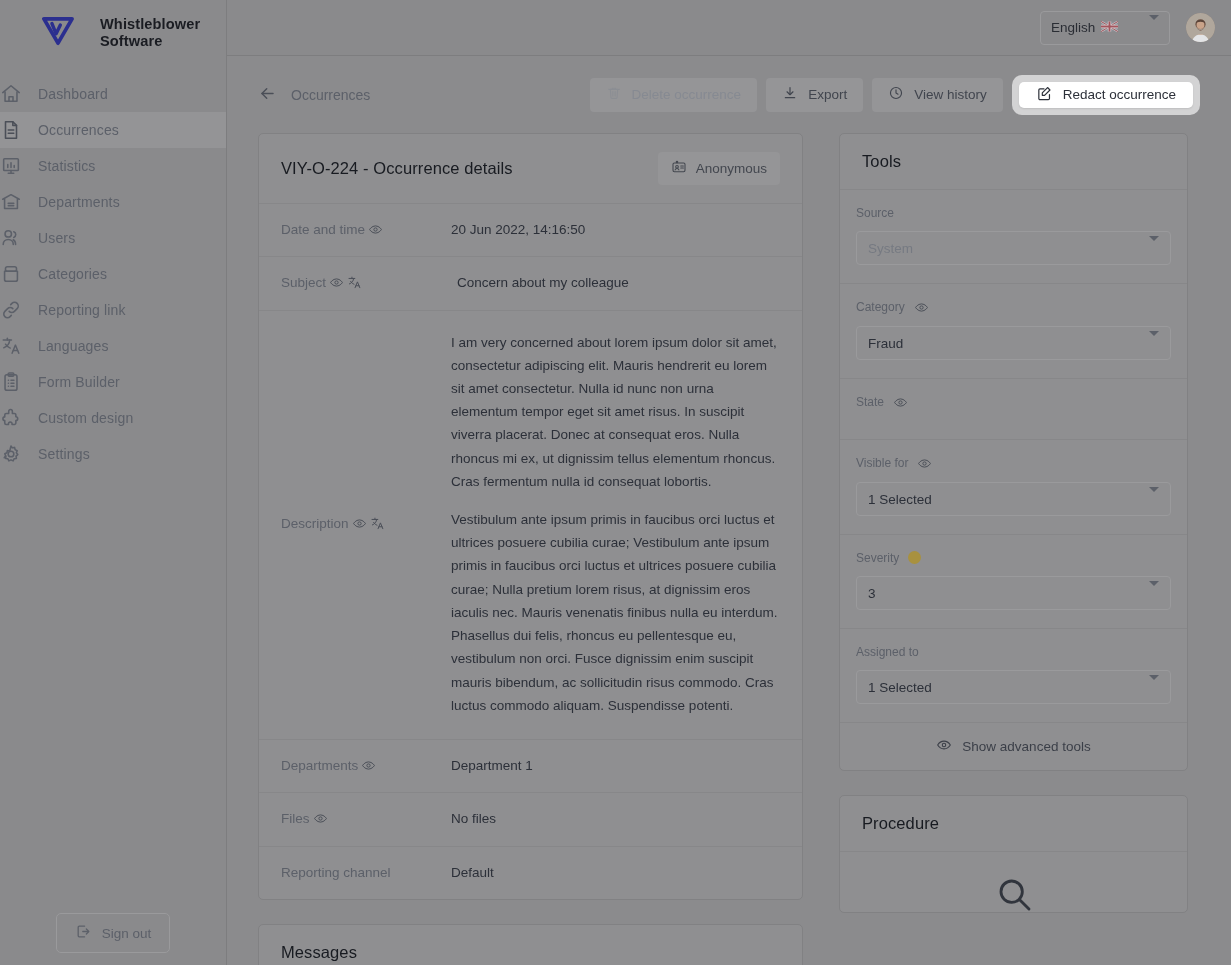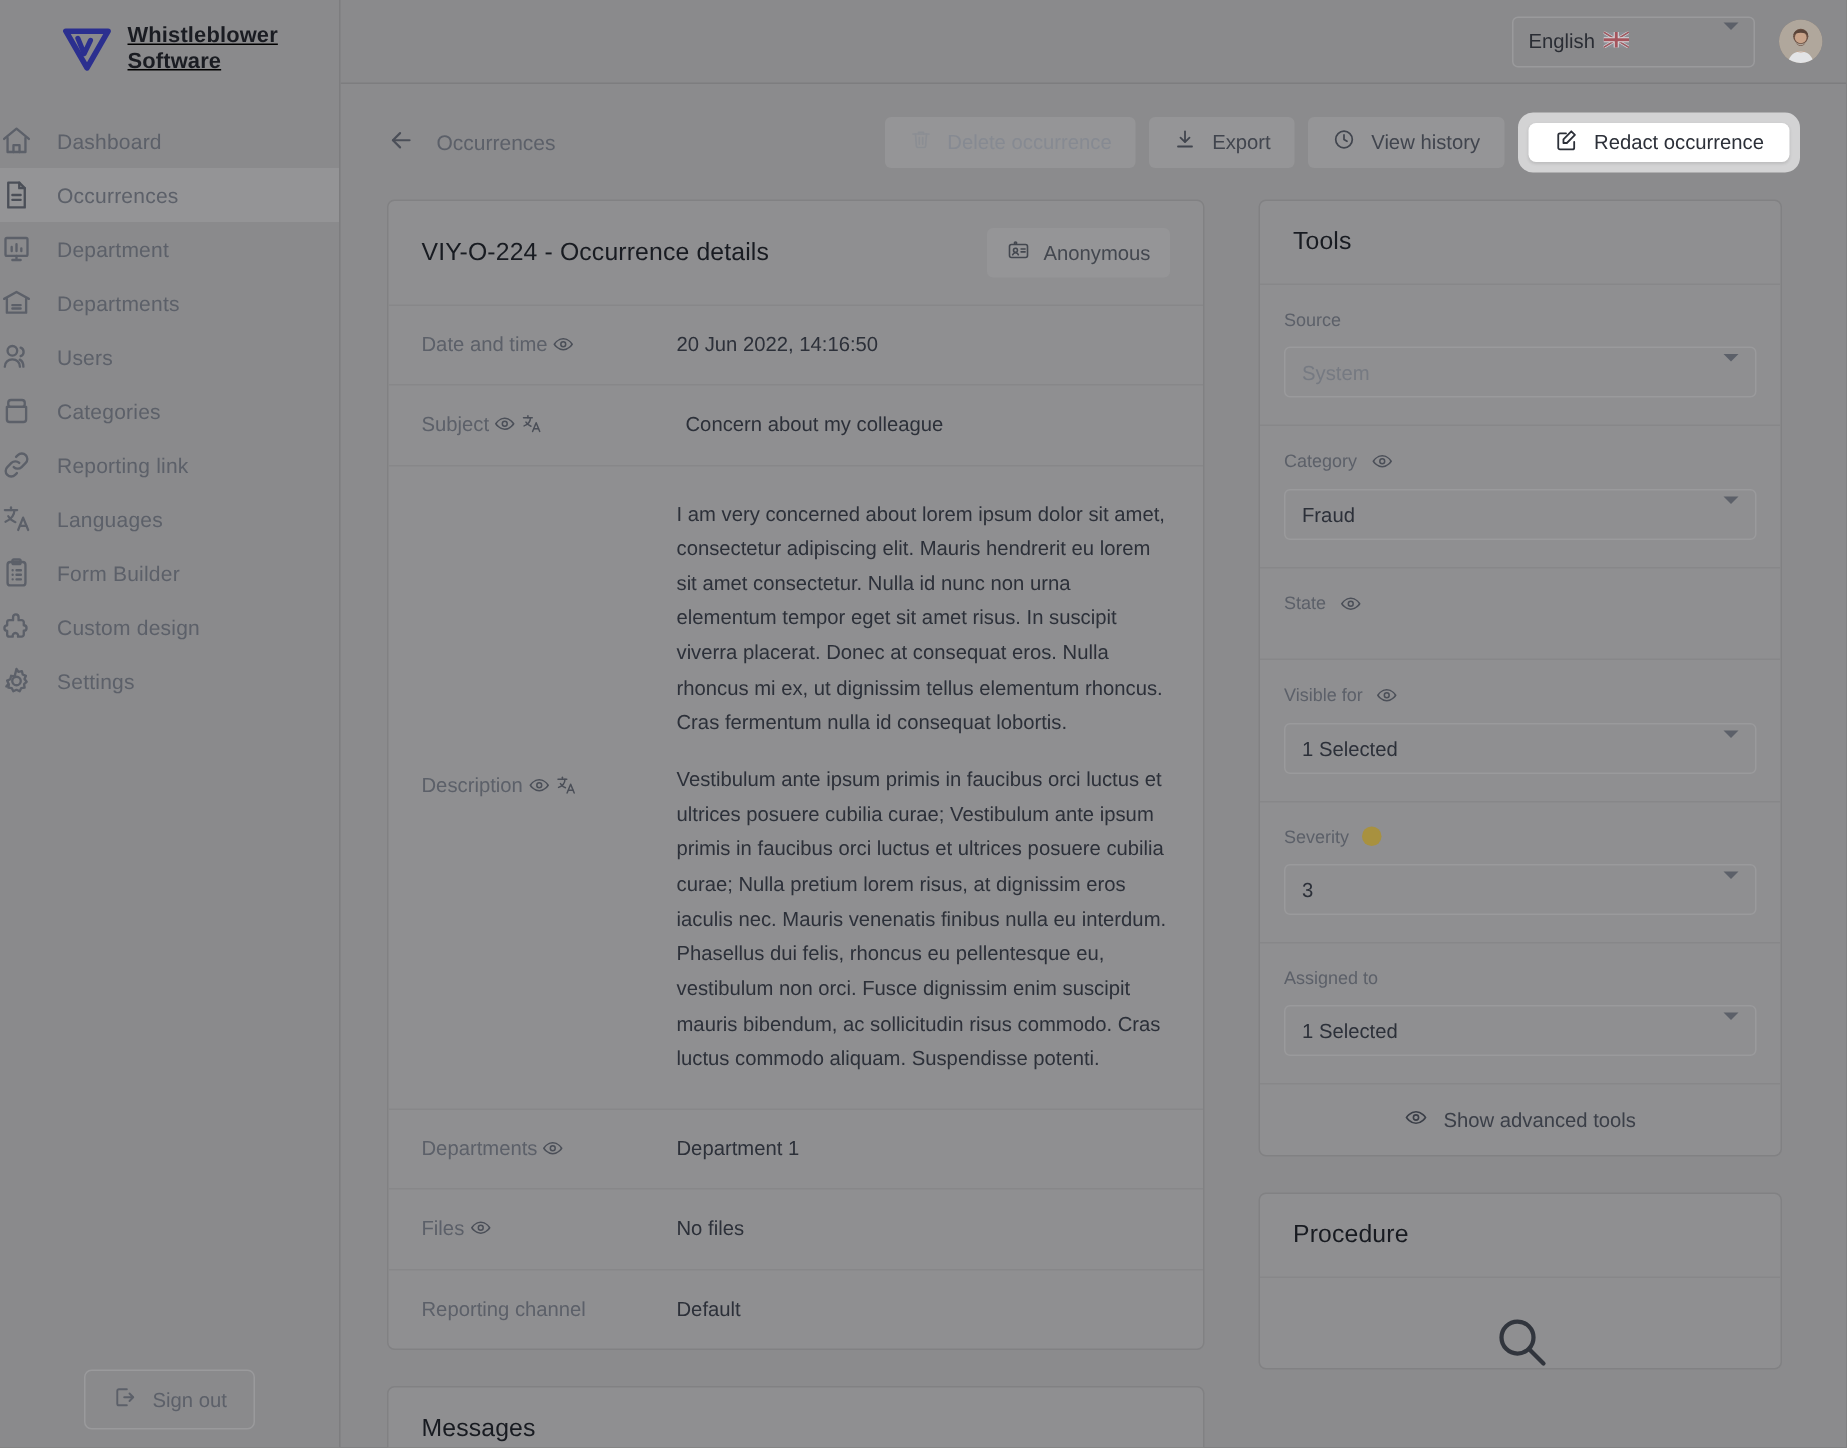--- a/index.html
+++ b/index.html
@@ -23,21 +23,21 @@
   }
 
   #app { position: absolute; inset: 0; display: flex; background: var(--dim-bg); }
 
   
   .sidebar {
     width: 227px; flex: none; background: var(--dim-sidebar);
     border-right: 1px solid #7d7d7f;
     display: flex; flex-direction: column; position: relative;
   }
-  .brand { display: flex; align-items: center; gap: 11px; padding: 16px 0 20px 42px; text-decoration: underline; }
+  .brand { display: flex; align-items: flex-start; gap: 26px; padding: 16px 0 20px 42px; }
   .brand-mark { width: 32px; height: 30px; flex: none; }
   .brand-text { font-size: 14.6px; font-weight: bold; color: #1a1c22; line-height: 1.15; letter-spacing: .1px; }
 
   .nav { margin-top: 6px; display: flex; flex-direction: column; }
   .nav-item {
     display: flex; align-items: center; gap: 16px;
     height: 36px; padding: 0 0 0 0; cursor: pointer;
     color: var(--text-mid); font-size: 14px; letter-spacing: .15px;
   }
   .nav-item.active { background: #949496; }
@@ -55,21 +55,21 @@
   
   .right { flex: 1; display: flex; flex-direction: column; min-width: 0; }
 
   .topbar {
     height: 56px; flex: none; background: var(--dim-sidebar);
     border-bottom: 1px solid #7d7d7f;
     display: flex; align-items: center; justify-content: flex-end;
     gap: 16px; padding-right: 16px;
   }
   .lang-select {
-    width: 162px; height: 34px; border: 1px solid var(--dim-border); border-radius: 4px;
+    width: 130px; height: 34px; border: 1px solid var(--dim-border); border-radius: 4px;
     display: flex; align-items: center; padding: 0 10px; cursor: pointer;
     background: transparent; color: #2a2d34; font-size: 13.5px; gap: 6px;
   }
   .lang-select .flag { font-size: 12px; line-height: 1; }
   .lang-select .caret { margin-left: auto; }
   .avatar {
     width: 29px; height: 29px; border-radius: 50%; overflow: hidden; flex: none;
     background: #9b8f84; position: relative; cursor: pointer;
   }
 
@@ -206,21 +206,21 @@
       </div>
 
       <div class="nav-item">
         <span class="ico">
             <svg width="22" height="22" viewBox="0 0 24 24" fill="none" stroke="#5c6069" stroke-width="1.7" stroke-linecap="round" stroke-linejoin="round">
               <rect x="4" y="4" width="16" height="13" rx="1"></rect>
               <path d="M8.5 13.5v-3M12 13.5V8.5M15.5 13.5v-2"></path>
               <path d="M9 20h6M12 17v3"></path>
             </svg>
           </span>
-        <span>Department</span>
+        <span>Statistics</span>
       </div>
 
       <div class="nav-item">
         <span class="ico">
             <svg width="22" height="22" viewBox="0 0 24 24" fill="none" stroke="#5c6069" stroke-width="1.7" stroke-linecap="round" stroke-linejoin="round">
               <path d="M3 9 12 4l9 5"></path>
               <path d="M5 9v10h14V9"></path>
               <path d="M9 13.5h6M9 16h6"></path>
             </svg>
           </span>

